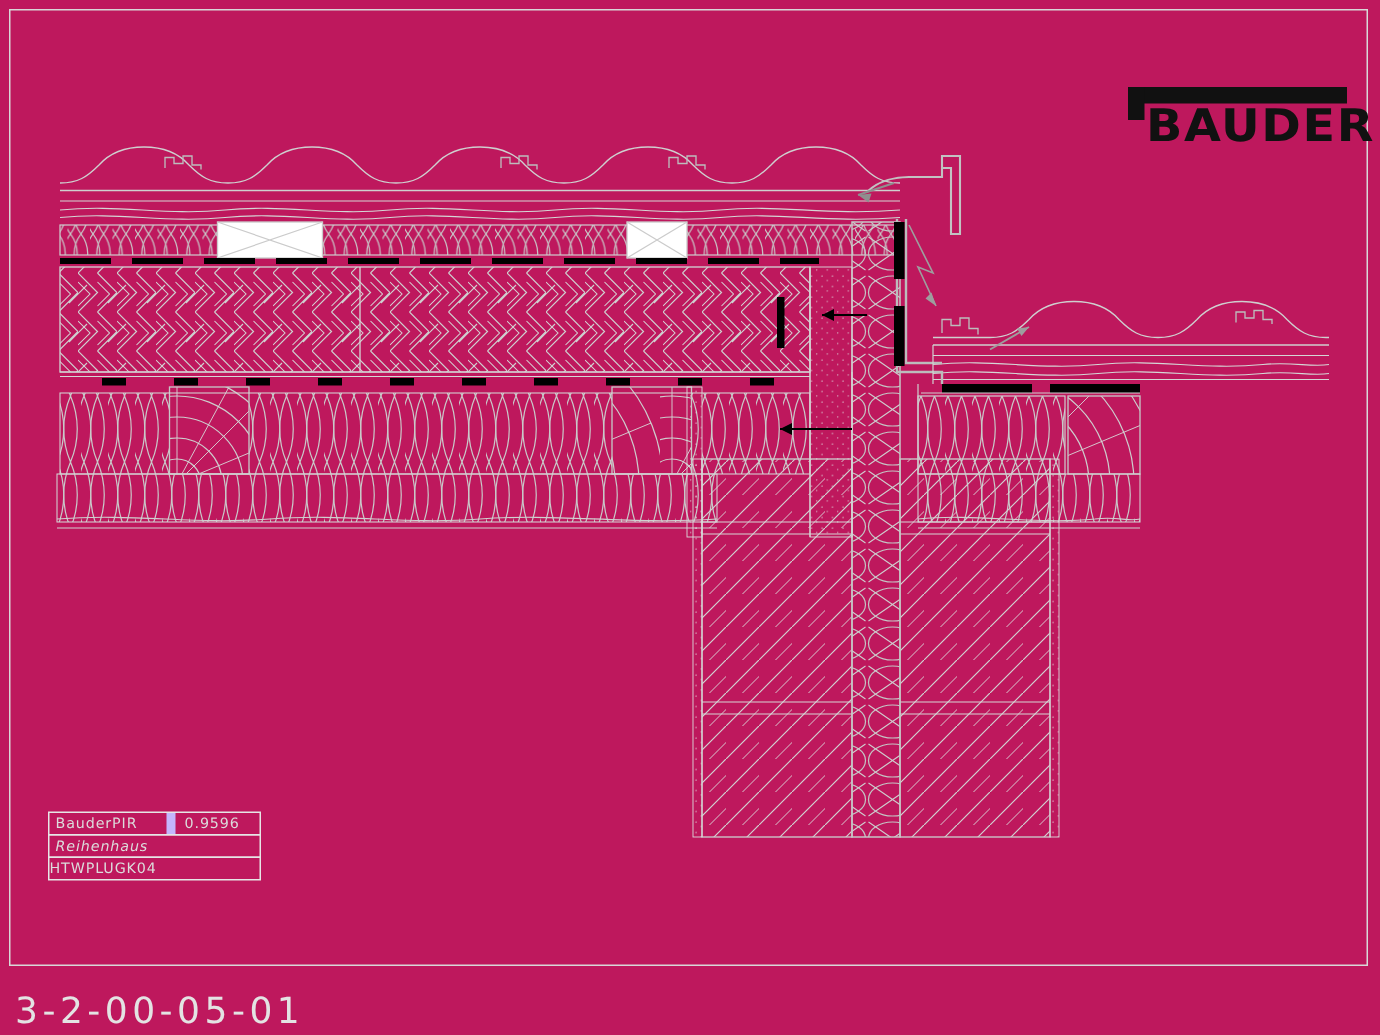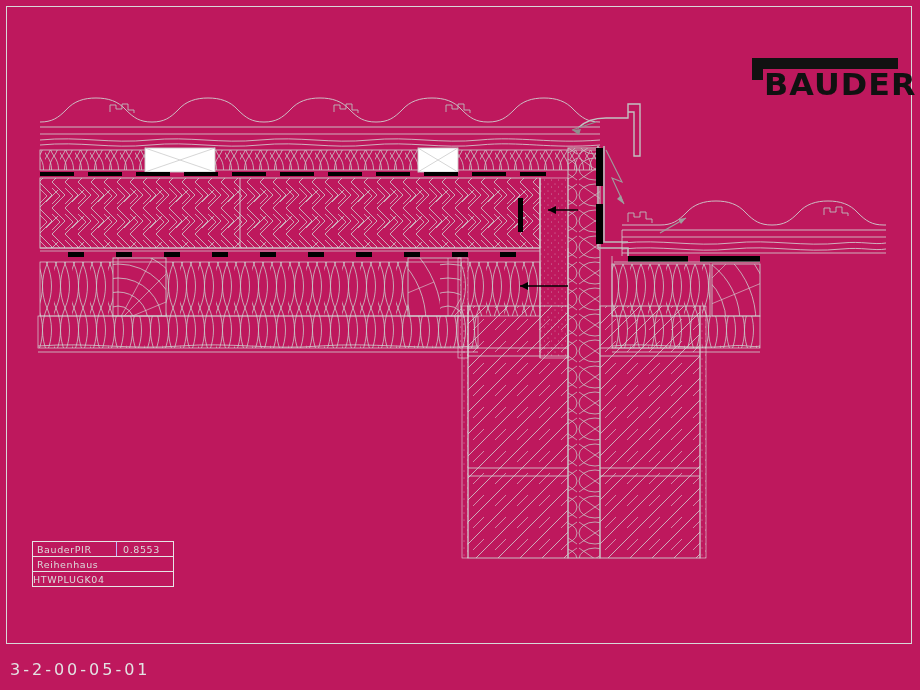--- a/index.html
+++ b/index.html
@@ -2,37 +2,37 @@
 <html><head>
 <meta charset="utf-8">
 <style>
   html,body{margin:0;padding:0;background:#ffffff;}
   body{width:920px;height:690px;overflow:hidden;
        font-family:"Liberation Sans",sans-serif;position:relative;}
   #sheet{position:absolute;left:0;top:0;width:920px;height:690px;background:#be185d;}
   .page-border{position:absolute;left:6px;top:6px;width:906px;height:638px;
        border:1px solid #d8d8d8;box-sizing:border-box;}
   svg{position:absolute;left:0;top:0;}
-  .dwg-no{position:absolute;left:10px;top:660px;font-size:16px;letter-spacing:3px;
+  .dwg-no{position:absolute;left:10px;top:660px;font-size:24px;letter-spacing:3px;
        color:#e3e3e3;font-family:"DejaVu Sans",sans-serif;}
   
   #logo{position:absolute;left:752px;top:58px;width:146px;height:44px;}
   #logo .bracket{position:absolute;left:0;top:0;width:146px;height:11px;background:#111;}
   #logo .bracket-leg{position:absolute;left:0;top:0;width:11px;height:22px;background:#111;}
   #logo .word{position:absolute;left:12px;top:12px;font-family:"DejaVu Sans",sans-serif;
        font-weight:bold;font-size:30px;letter-spacing:1px;color:#111;line-height:30px;
        transform:scaleX(1.06);transform-origin:left top;}
   
   #titleblock{position:absolute;left:32px;top:541px;width:142px;height:48px;
        font-family:"DejaVu Sans",sans-serif;color:#dcdcdc;font-size:9.5px;letter-spacing:.6px;}
   #titleblock .row{position:absolute;left:0;width:142px;box-sizing:border-box;
        border:1px solid #e6e6e6;height:16px;}
-  #titleblock .r1{top:0;} #titleblock .r2{top:15px;} #titleblock .r3{top:30px;}
+  #titleblock .r1{top:0;} #titleblock .r2{top:15px;font-style:italic;} #titleblock .r3{top:30px;}
   #titleblock .c1{position:absolute;left:0;top:0;width:84px;height:100%;
-       border-right:1px solid #c4b5fd;box-sizing:border-box;padding:2px 16px 0 4px;}
+       border-right:6px solid #c4b5fd;box-sizing:border-box;padding:2px 16px 0 4px;}
   #titleblock .c2{position:absolute;left:84px;top:0;width:58px;height:100%;
        box-sizing:border-box;padding:2px 0 0 6px;}
   #titleblock .full{position:absolute;left:0;top:0;width:100%;height:100%;
        padding:2px 0 0 4px;box-sizing:border-box;}
   #titleblock .ctr{text-align:left;padding-left:0;}
 </style>
 </head>
 <body>
 
 <div id="sheet">
@@ -250,21 +250,21 @@
 
   <div id="logo">
     <div class="bracket"></div>
     <div class="bracket-leg"></div>
     <div class="word">BAUDER</div>
   </div>
 
   <div id="titleblock">
     <div class="row r1">
       <div class="c1">BauderPIR</div>
-      <div class="c2">0.8553</div>
+      <div class="c2">0.9596</div>
     </div>
     <div class="row r2">
       <div class="full">Reihenhaus</div>
     </div>
     <div class="row r3">
       <div class="full ctr">HTWPLUGK04</div>
     </div>
   </div>
 
   <div class="dwg-no">3-2-00-05-01</div>

